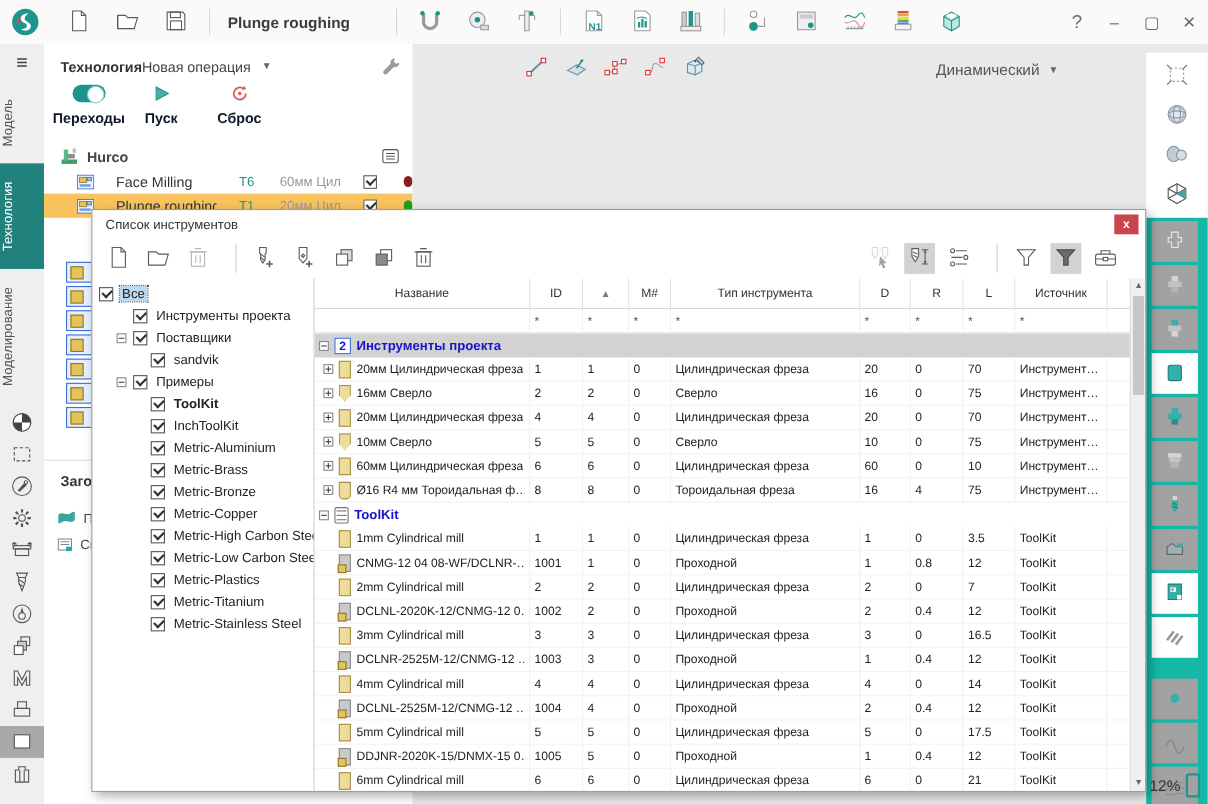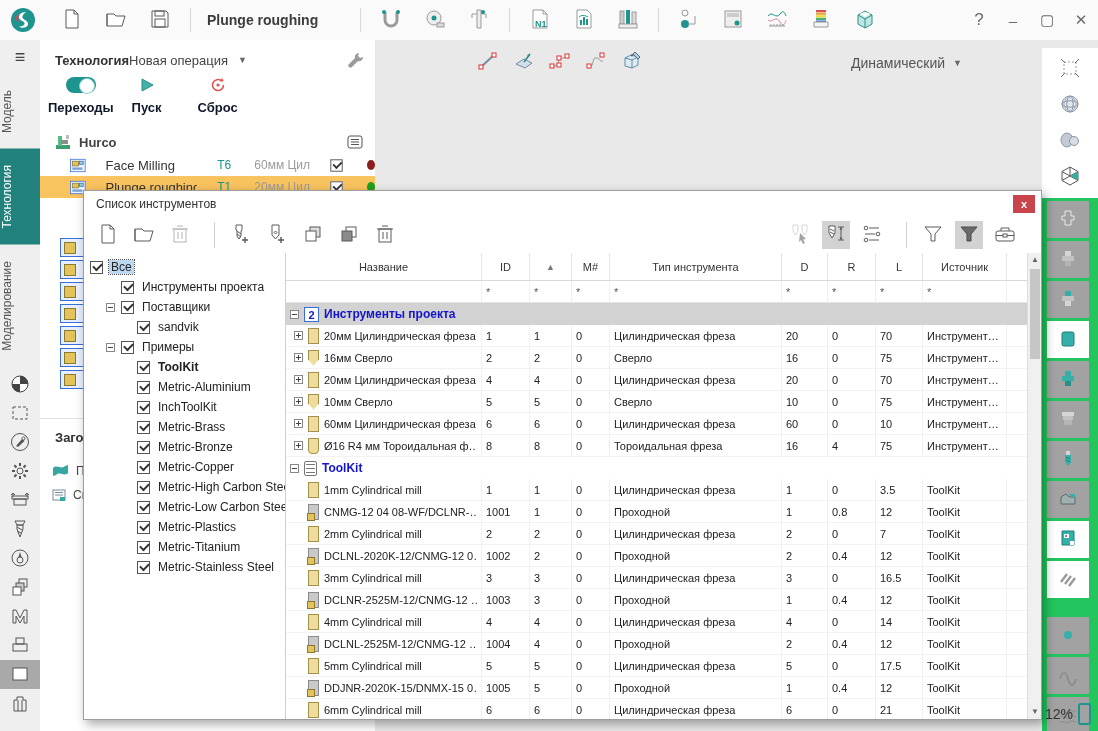--- a/index.html
+++ b/index.html
@@ -54,21 +54,21 @@
 
   
   .viewport { position:absolute; left:375px; top:40px; width:667px; height:691px; background:#e9e9e9; }
   .vp-toolbar { position:absolute; left:100px; top:8px; display:flex; gap:10px; }
   .vp-ic { width:26px; height:26px; display:flex; align-items:center; justify-content:center; }
   .vp-mode { position:absolute; right:80px; top:15px; font-size:14px; color:#555; display:flex; gap:8px; align-items:center; cursor:pointer; }
   .view-strip { position:absolute; left:1042px; top:48px; width:56px; height:150px; background:#fff; display:flex; flex-direction:column; align-items:center; padding-top:4px; gap:3px; }
   .view-strip .vic { width:40px; height:33px; display:flex; align-items:center; justify-content:center; }
 
   
-  .rpanel { position:absolute; left:1042px; top:198px; width:56px; height:533px; background:#22c55e; }
+  .rpanel { position:absolute; left:1042px; top:198px; width:56px; height:533px; background:#14b8a6; }
   .rp-ic { width:42px; height:37px; margin:3px 0 0 5px; display:flex; align-items:center; justify-content:center; }
   .rp-ic.g { background:#a2a2a2; }
   .rp-ic.w { background:#fff; }
   .rp-gap { height:16px; }
   .zoomlbl { position:absolute; left:3px; top:505px; font-size:14px; color:#333; display:flex; align-items:center; gap:5px; }
   .battery { width:13px; height:22px; border:2px solid #1d948e; border-radius:3px; }
 
   
   .dialog { position:absolute; left:83px; top:190px; width:959px; height:530px; background:#fff; border:1px solid #9e9e9e; box-shadow:3px 4px 10px rgba(0,0,0,.35); z-index:10; }
   .dlg-title { height:26px; display:flex; align-items:center; padding:0 6px 0 12px; font-size:12px; color:#333; }
@@ -846,26 +846,26 @@
             <span class="lbl">Примеры</span>
           </div>
           <div class="trow" style="padding-left: 32px;">
             <span class="exp-sp"></span>
             <span class="cb checked"></span>
             <span class="lbl bold">ToolKit</span>
           </div>
           <div class="trow" style="padding-left: 32px;">
             <span class="exp-sp"></span>
             <span class="cb checked"></span>
-            <span class="lbl">Metric-Aluminium</span>
+            <span class="lbl">InchToolKit</span>
           </div>
           <div class="trow" style="padding-left: 32px;">
             <span class="exp-sp"></span>
             <span class="cb checked"></span>
-            <span class="lbl">InchToolKit</span>
+            <span class="lbl">Metric-Aluminium</span>
           </div>
           <div class="trow" style="padding-left: 32px;">
             <span class="exp-sp"></span>
             <span class="cb checked"></span>
             <span class="lbl">Metric-Brass</span>
           </div>
           <div class="trow" style="padding-left: 32px;">
             <span class="exp-sp"></span>
             <span class="cb checked"></span>
             <span class="lbl">Metric-Bronze</span>

